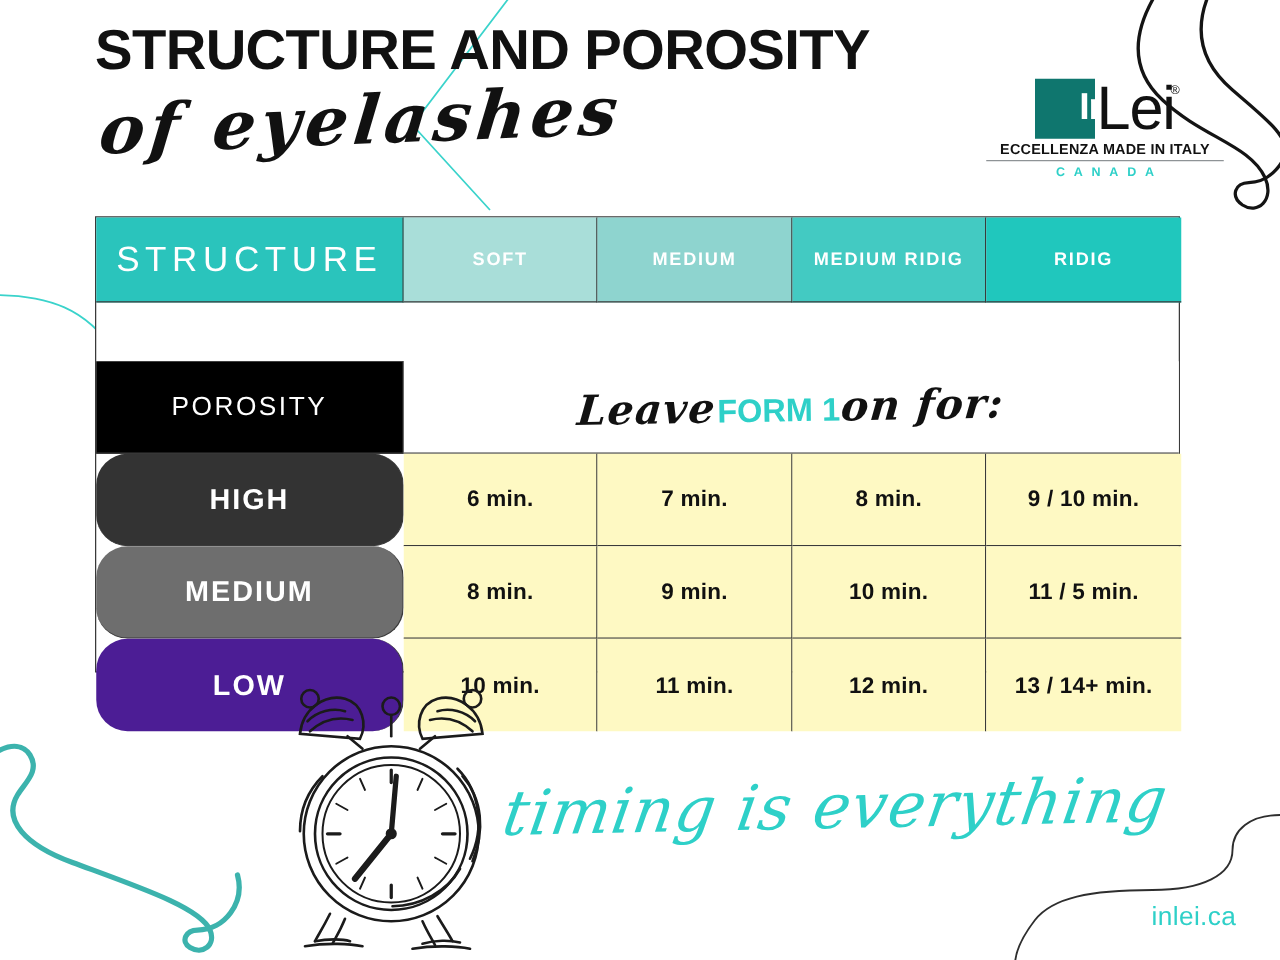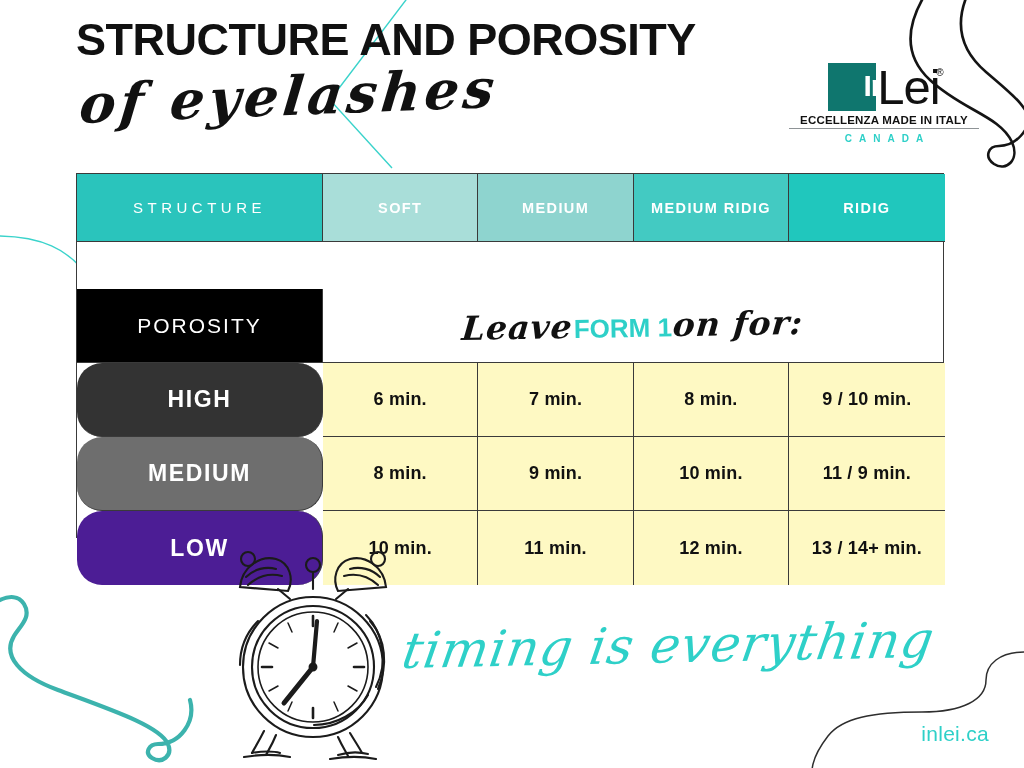--- a/index.html
+++ b/index.html
@@ -145,21 +145,21 @@
   .trow:last-child .tcell { border-bottom: none; }
 
   .c-label { width: 246px; flex: 0 0 246px; }
   .c-data  { width: 155.4px; flex: 0 0 155.4px; }
 
   
   #row-head { height: 68px; }
   #row-head .c-label {
     background: #2ac4bc;
     color: #ffffff;
-    font-size: 15px;
+    font-size: 28px;
     font-weight: 300;
     letter-spacing: 4.5px;
     font-family: "Liberation Sans", sans-serif;
   }
   .hd { color:#fff; font-weight:bold; font-size:14.5px; letter-spacing:1.4px; }
   #hd-0 { background: #a9ded9; }
   #hd-1 { background: #8ed4cf; }
   #hd-2 { background: #43cac2; }
   #hd-3 { background: #20c7bd; }
 
@@ -326,21 +326,21 @@
       <div class="tcell c-data">7 min.</div>
       <div class="tcell c-data">8 min.</div>
       <div class="tcell c-data">9 / 10 min.</div>
     </div>
 
     <div class="trow drow">
       <div class="tcell c-label" id="lbl-med">MEDIUM</div>
       <div class="tcell c-data">8 min.</div>
       <div class="tcell c-data">9 min.</div>
       <div class="tcell c-data">10 min.</div>
-      <div class="tcell c-data">11 / 9 min.</div>
+      <div class="tcell c-data">11 / 5 min.</div>
     </div>
 
     <div class="trow drow">
       <div class="tcell c-label" id="lbl-low">LOW</div>
       <div class="tcell c-data">10 min.</div>
       <div class="tcell c-data">11 min.</div>
       <div class="tcell c-data">12 min.</div>
       <div class="tcell c-data">13 / 14+ min.</div>
     </div>
   </div>

